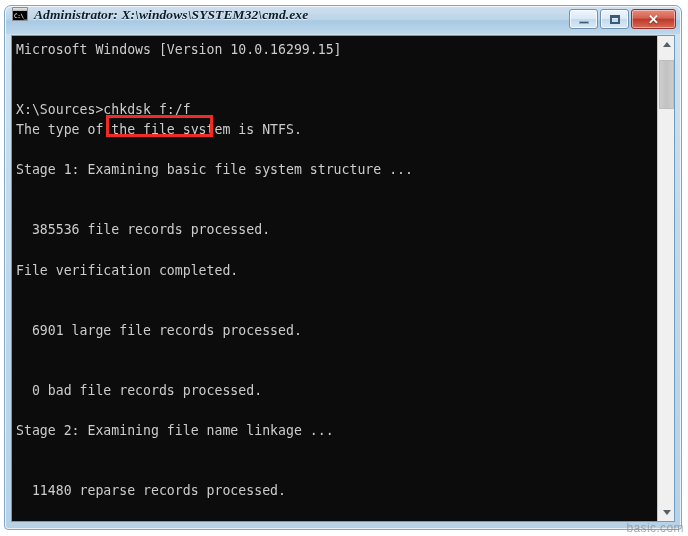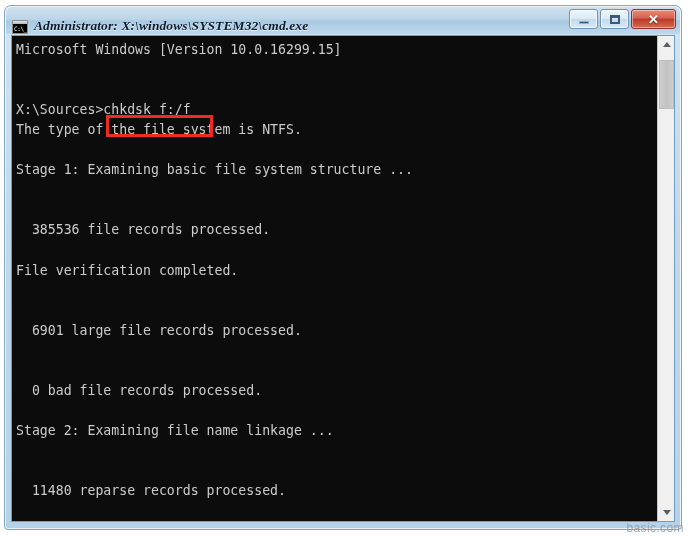--- a/index.html
+++ b/index.html
@@ -47,21 +47,21 @@
     top: 1px;
     width: 674px;
     height: 27px;
     border-radius: 6px 6px 0 0;
     background: linear-gradient(to bottom,
         #cfe0ee 0%,
         #bcd5e8 45%,
         #a9c9e2 52%,
         #bdd8ec 100%);
     display: flex;
-    align-items: flex-end;
+    align-items: flex-start;
     overflow: hidden;
   }
 
   #titlebar-icon {
     width: 16px;
     height: 14px;
     margin-left: 6px;
     margin-right: 6px;
     flex: none;
     background: #000;

